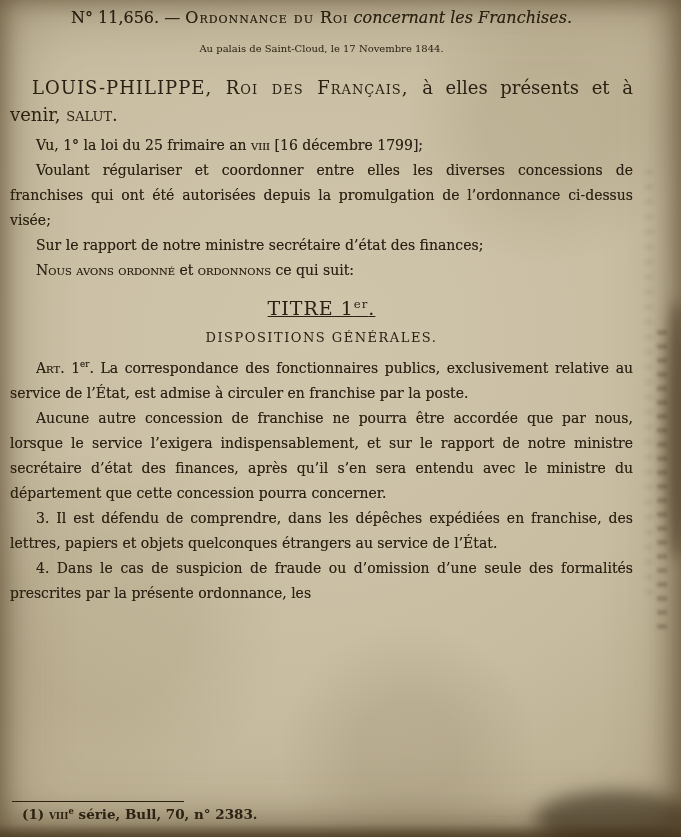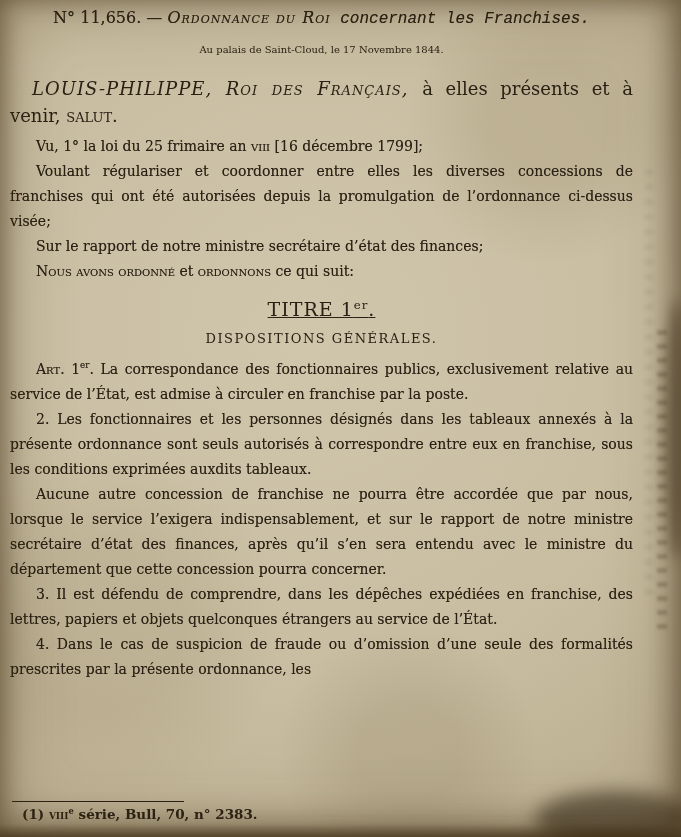--- a/index.html
+++ b/index.html
@@ -24,22 +24,22 @@
       radial-gradient(circle at 15% 75%, rgba(120,100,66,.12) 0 80px, transparent 180px),
       radial-gradient(circle at 60% 90%, rgba(90,72,44,.12) 0 50px, transparent 130px);
   }
 
   .content { position: relative; z-index: 2; padding: 7px 48px 0 10px; }
 
   p { margin: 0; }
   .center { text-align: center; }
   .just { text-align: justify; text-indent: 26px; }
   .sc { font-variant: small-caps; }
-  .sp { letter-spacing: 1px; font-style: italic; }
-  .it { font-style: italic; font-family: Liberation Mono, monospace; }
+  .sp { letter-spacing: 1px; }
+  .it { font-style: italic; }
   sup { font-size: 0.62em; vertical-align: super; line-height: 0; }
 
   .header-line { font-size: 16px; line-height: 22px; margin-bottom: 10px; text-shadow: 0 0 0.5px rgba(42,33,20,.55); }
   .dateline { font-size: 10px; line-height: 20px; margin-bottom: 15px; }
   .p1 { font-size: 18px; line-height: 27px; text-align: justify; text-indent: 22px; margin-bottom: 5px; }
   .body-p { font-size: 14px; line-height: 25px; text-shadow: 0 0 0.4px rgba(42,33,20,.5); }
   .titre { font-size: 19px; line-height: 24px; margin: 13px 0 9px; letter-spacing: 1px; text-decoration: underline; }
   .subtitle { font-size: 13px; line-height: 18px; letter-spacing: 1.5px; margin-bottom: 9px; }
 
   .footnote-wrap { position: absolute; z-index: 2; left: 10px; right: 48px; bottom: 14px; }
@@ -101,21 +101,20 @@
     <p class="body-p just">Sur le rapport de notre ministre secrétaire d’état des finances;</p>
 
     <p class="body-p just"><span class="sc">Nous avons ordonné</span><span> et </span><span class="sc">ordonnons</span><span> ce qui suit:</span></p>
 
     <p class="titre center"><span>TITRE 1</span><sup>er</sup><span>.</span></p>
 
     <p class="subtitle center">DISPOSITIONS GÉNÉRALES.</p>
 
     <p class="body-p just"><span class="sc">Art.</span><span> 1</span><sup>er</sup><span>. La correspondance des fonctionnaires publics, exclusivement relative au service de l’État, est admise à circuler en franchise par la poste.</span></p>
 
-    <p class="body-p just">2. Les fonctionnaires et les personnes désignés dans les tableaux annexés à la présente ordonnance sont seuls autorisés à correspondre entre eux en franchise, sous les conditions exprimées auxdits tableaux.</p>
 
     <p class="body-p just">Aucune autre concession de franchise ne pourra être accordée que par nous, lorsque le service l’exigera indispensablement, et sur le rapport de notre ministre secrétaire d’état des finances, après qu’il s’en sera entendu avec le ministre du département que cette concession pourra concerner.</p>
 
     <p class="body-p just">3. Il est défendu de comprendre, dans les dépêches expédiées en franchise, des lettres, papiers et objets quelconques étrangers au service de l’État.</p>
 
     <p class="body-p just">4. Dans le cas de suspicion de fraude ou d’omission d’une seule des formalités prescrites par la présente ordonnance, les</p>
 
   </div>
 
   <div class="footnote-wrap">

